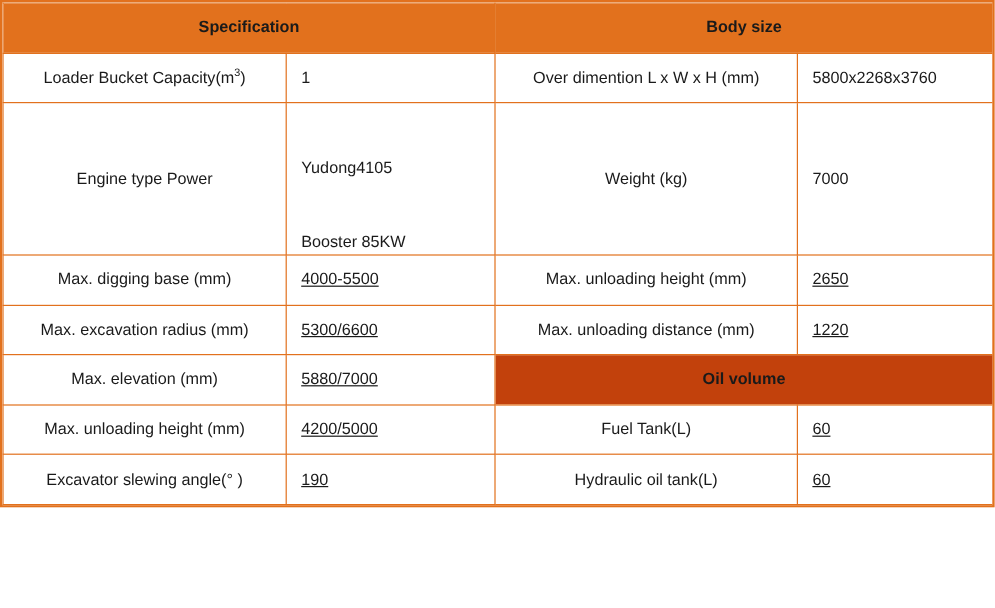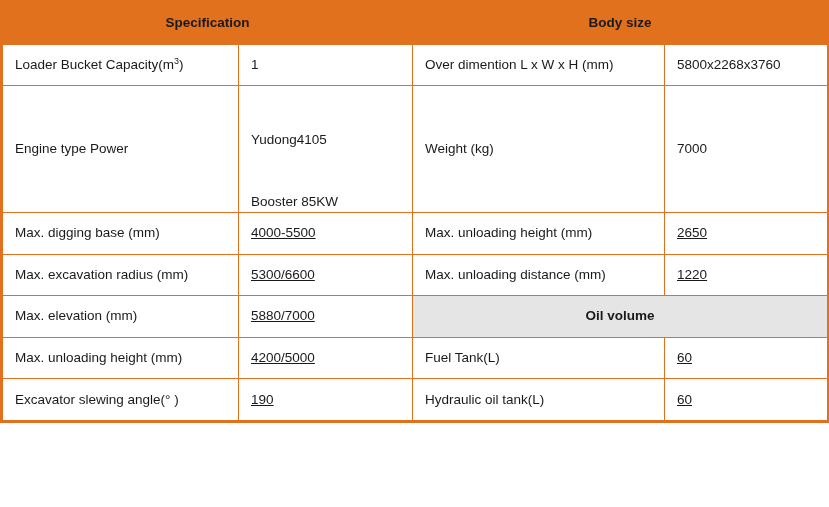--- a/index.html
+++ b/index.html
@@ -38,29 +38,29 @@
   td.hdr {
     background: #E2711D;
     color: #ffffff;
     font-weight: bold;
     font-size: 17px;
     text-align: center;
     padding: 0;
     border-color: #E2711D;
   }
   td.hdr-sub {
-    background: #e5e5e5;
+    background: #c2410c;
     color: #ffffff;
     font-weight: bold;
     font-size: 16px;
     text-align: center;
     border-color: #E2711D;
   }
   td.label {
-    text-align: left;
+    text-align: center;
   }
   td.val-left {
     text-align: left;
   }
   td.val-center {
     text-align: left;
     text-decoration: underline;
   }
   .underline-word {
     text-decoration: underline;

